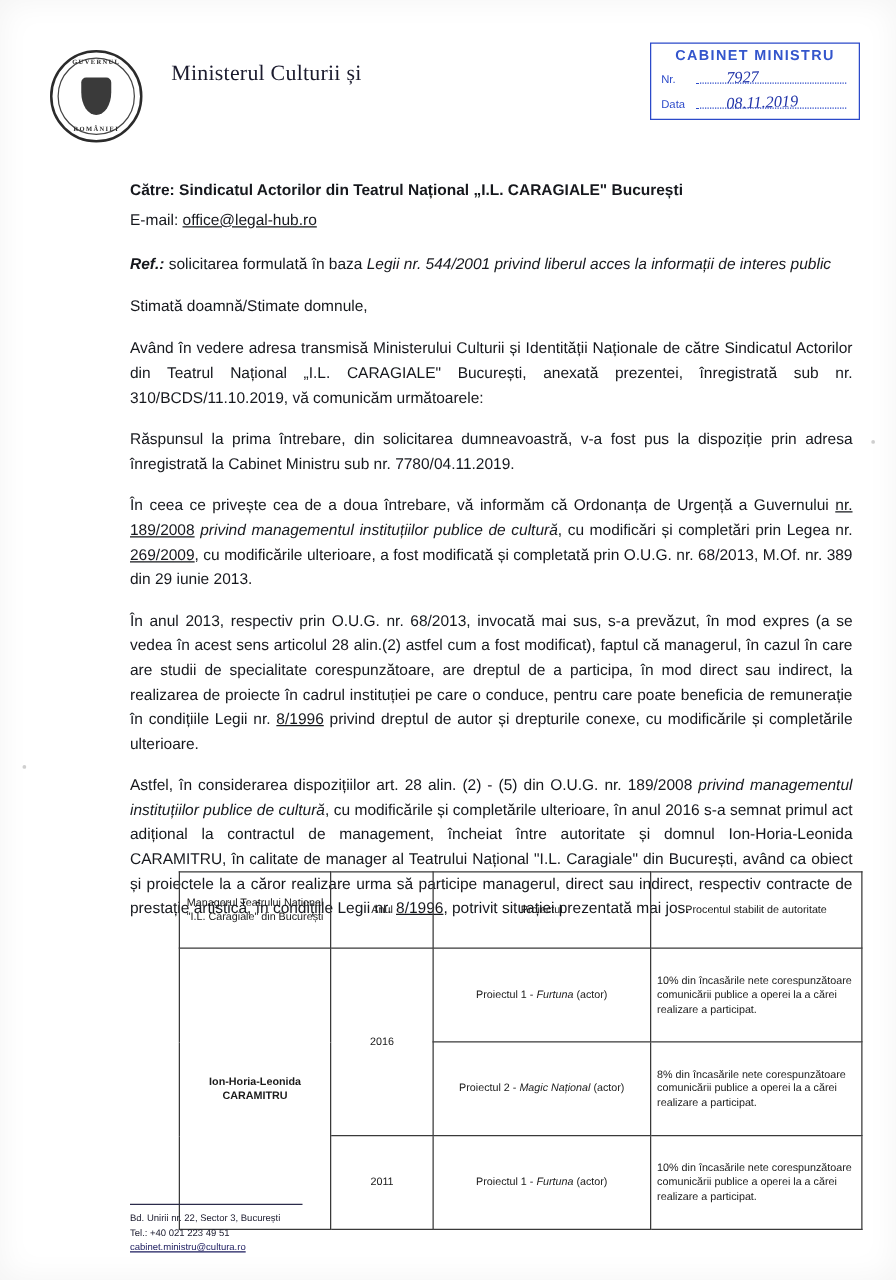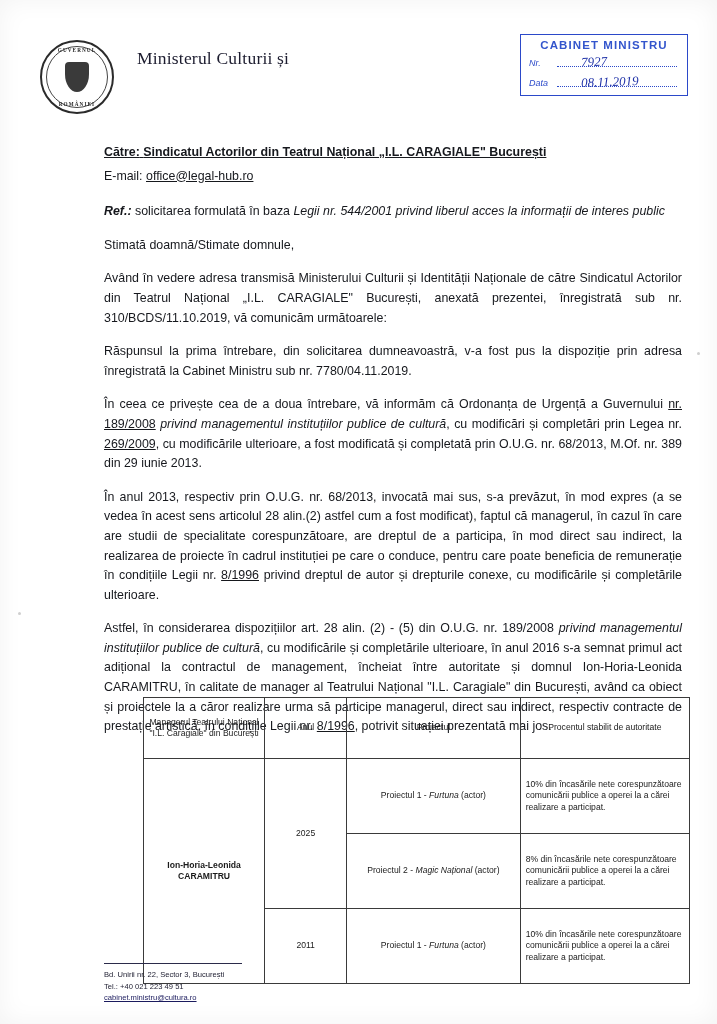--- a/index.html
+++ b/index.html
@@ -109,21 +109,21 @@
     text-align: center;
     font-weight: bold;
     color: #3355cc;
   }
   .stamp .row {
     position: relative;
     font-size: 9px;
     margin-top: 5px;
     height: 15px;
   }
-  .stamp .row .lbl { position: absolute; left: 0; top: 2px; font-style: italic; }
+  .stamp .row .lbl { position: absolute; left: 0; top: 2px; }
   .stamp .row .dots {
     position: absolute;
     left: 28px;
     right: 2px;
     top: 10px;
     border-bottom: 1px dotted #2b49c9;
   }
   .stamp .row .val {
     position: absolute;
     left: 52px;
@@ -140,21 +140,21 @@
     position: absolute;
     left: 104px;
     top: 143px;
     width: 578px;
     font-size: 12.4px;
     line-height: 19.6px;
     text-align: justify;
     color: #16181d;
   }
   .body p { margin: 0 0 14px 0; }
-  .addr { margin-bottom: 4px !important; text-decoration: underline; }
+  .addr { margin-bottom: 4px !important; }
   .addr b { font-weight: bold; }
   .email-line { margin-bottom: 16px !important; }
   .email-line .lbl { font-weight: normal; }
   a.mail {
     color: #16181d;
     text-decoration: underline;
   }
   .ref i { font-style: italic; }
   .ref b { font-weight: bold; font-style: italic; }
   u { text-decoration: underline; }
@@ -291,21 +291,21 @@
         <tr>
           <th style="width:118px">Managerul Teatrului Național "I.L. Caragiale" din București</th>
           <th style="width:78px">Anul</th>
           <th style="width:180px">Proiectul</th>
           <th style="width:171px">Procentul stabilit de autoritate</th>
         </tr>
       </thead>
       <tbody>
         <tr>
           <td class="name" rowspan="3">Ion-Horia-Leonida CARAMITRU</td>
-          <td class="c" rowspan="2" style="height:66px">2025</td>
+          <td class="c" rowspan="2" style="height:66px">2016</td>
           <td class="proj-cell" style="height:66px">
             <span>Proiectul 1 - </span><i>Furtuna</i><span> (actor)</span>
           </td>
           <td class="l">10% din încasările nete corespunzătoare comunicării publice a operei la a cărei realizare a participat.</td>
         </tr>
         <tr>
           <td class="proj-cell" style="height:66px">
             <span>Proiectul 2 - </span><i>Magic Național</i><span> (actor)</span>
           </td>
           <td class="l">8% din încasările nete corespunzătoare comunicării publice a operei la a cărei realizare a participat.</td>

